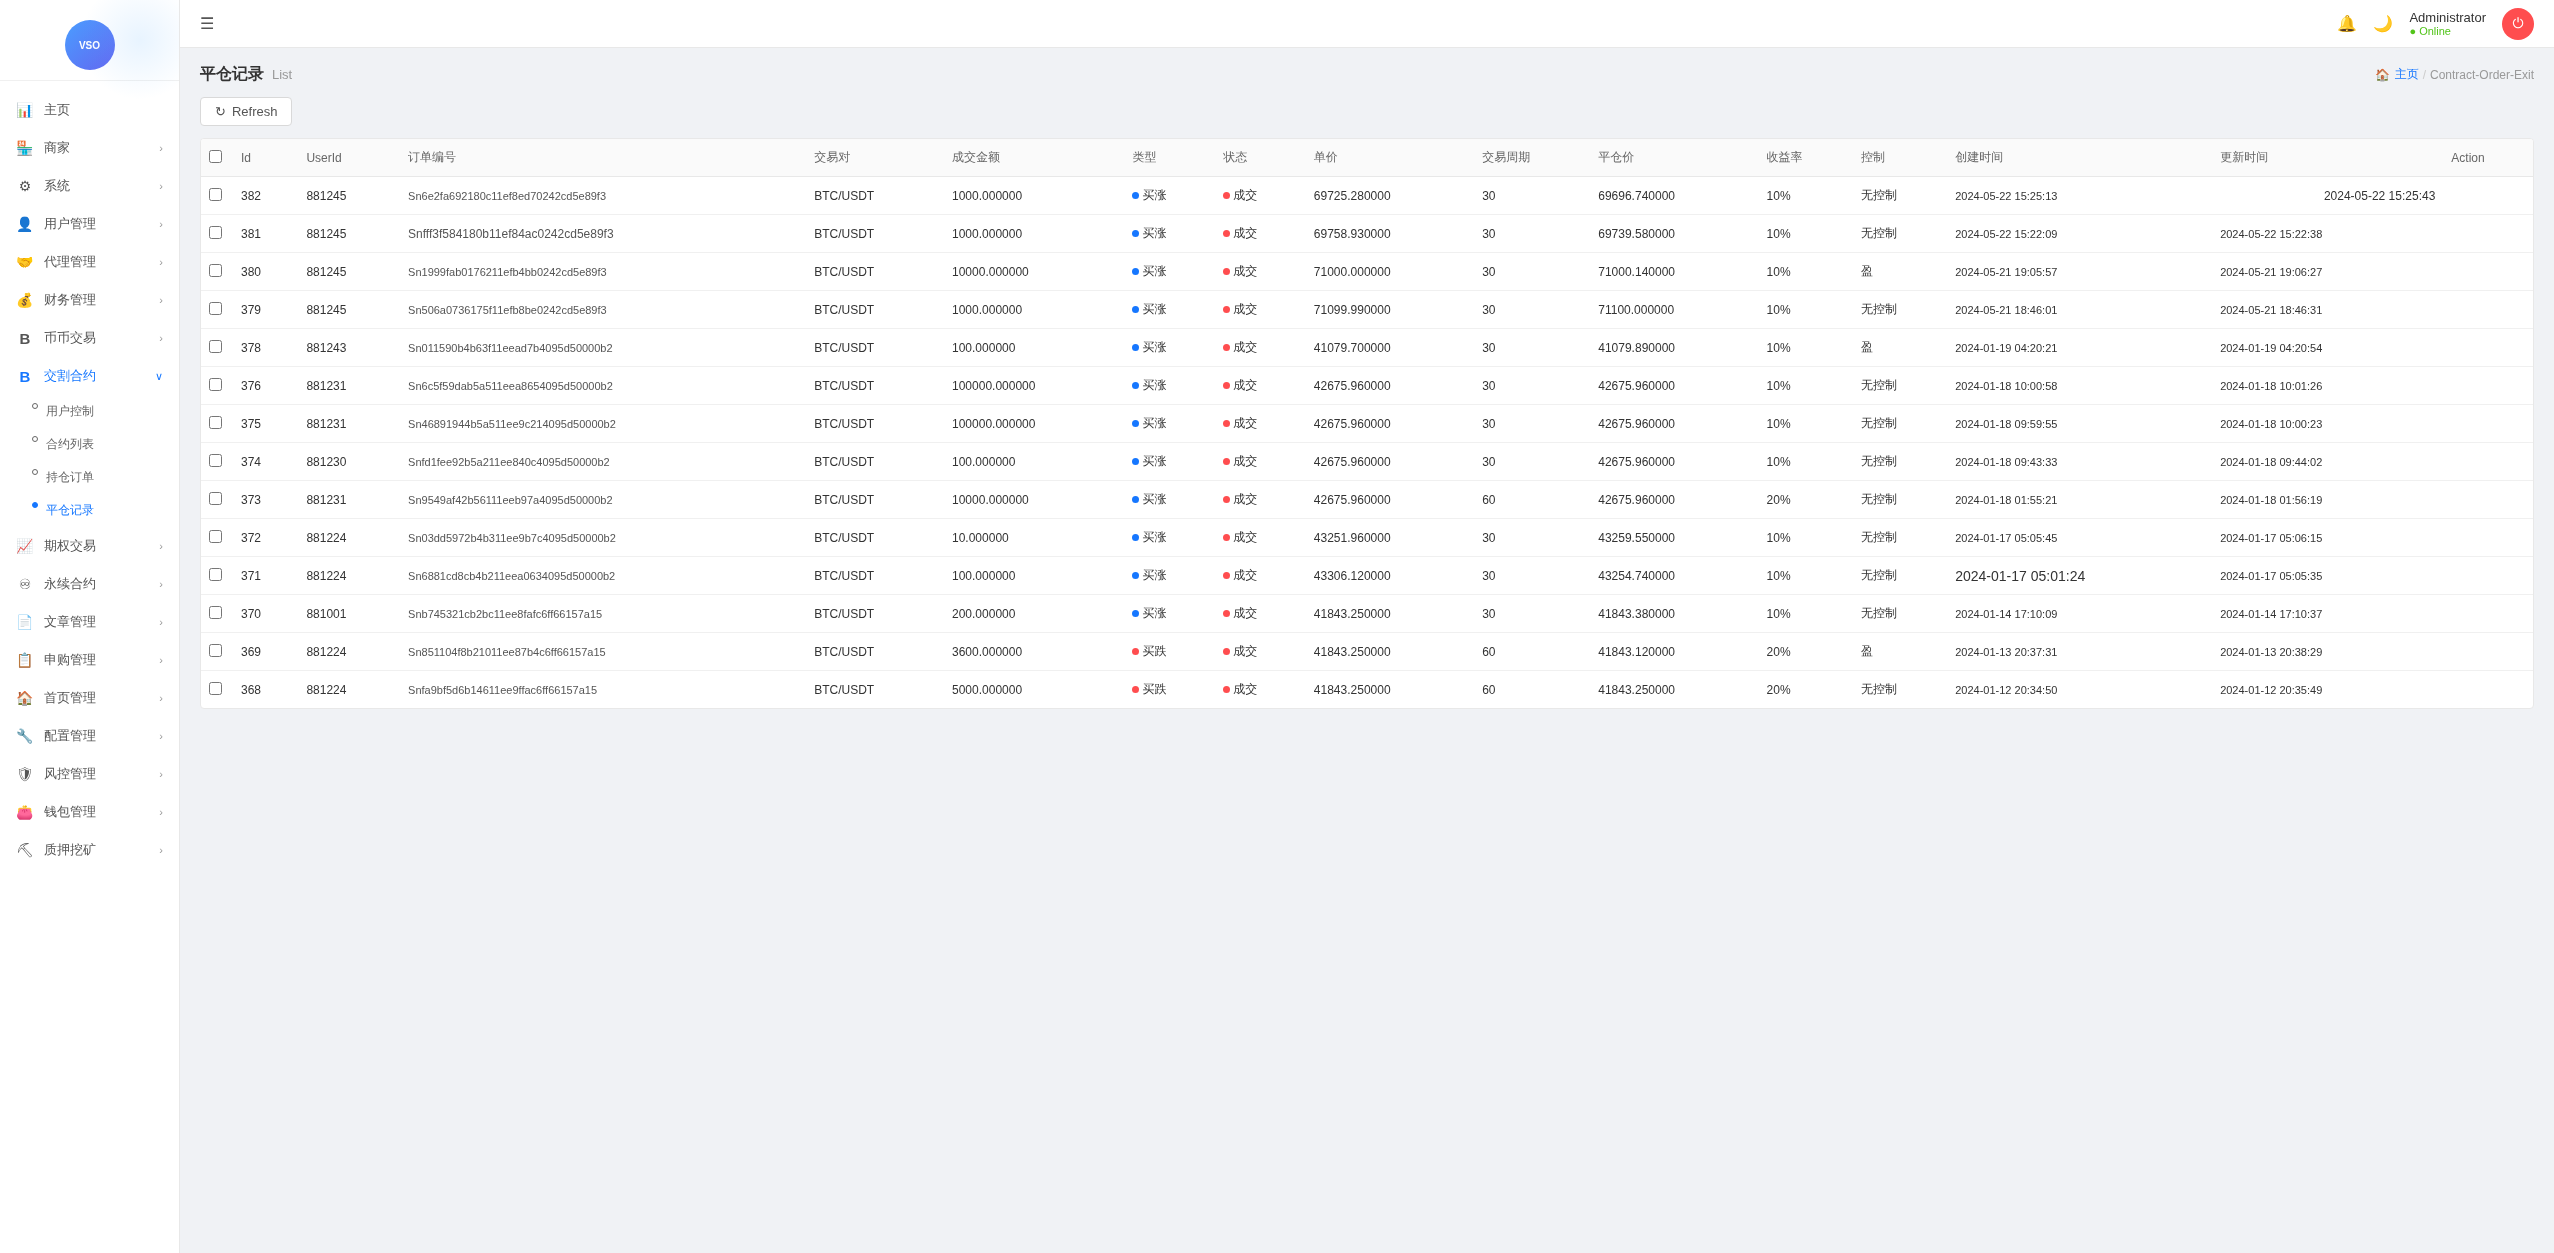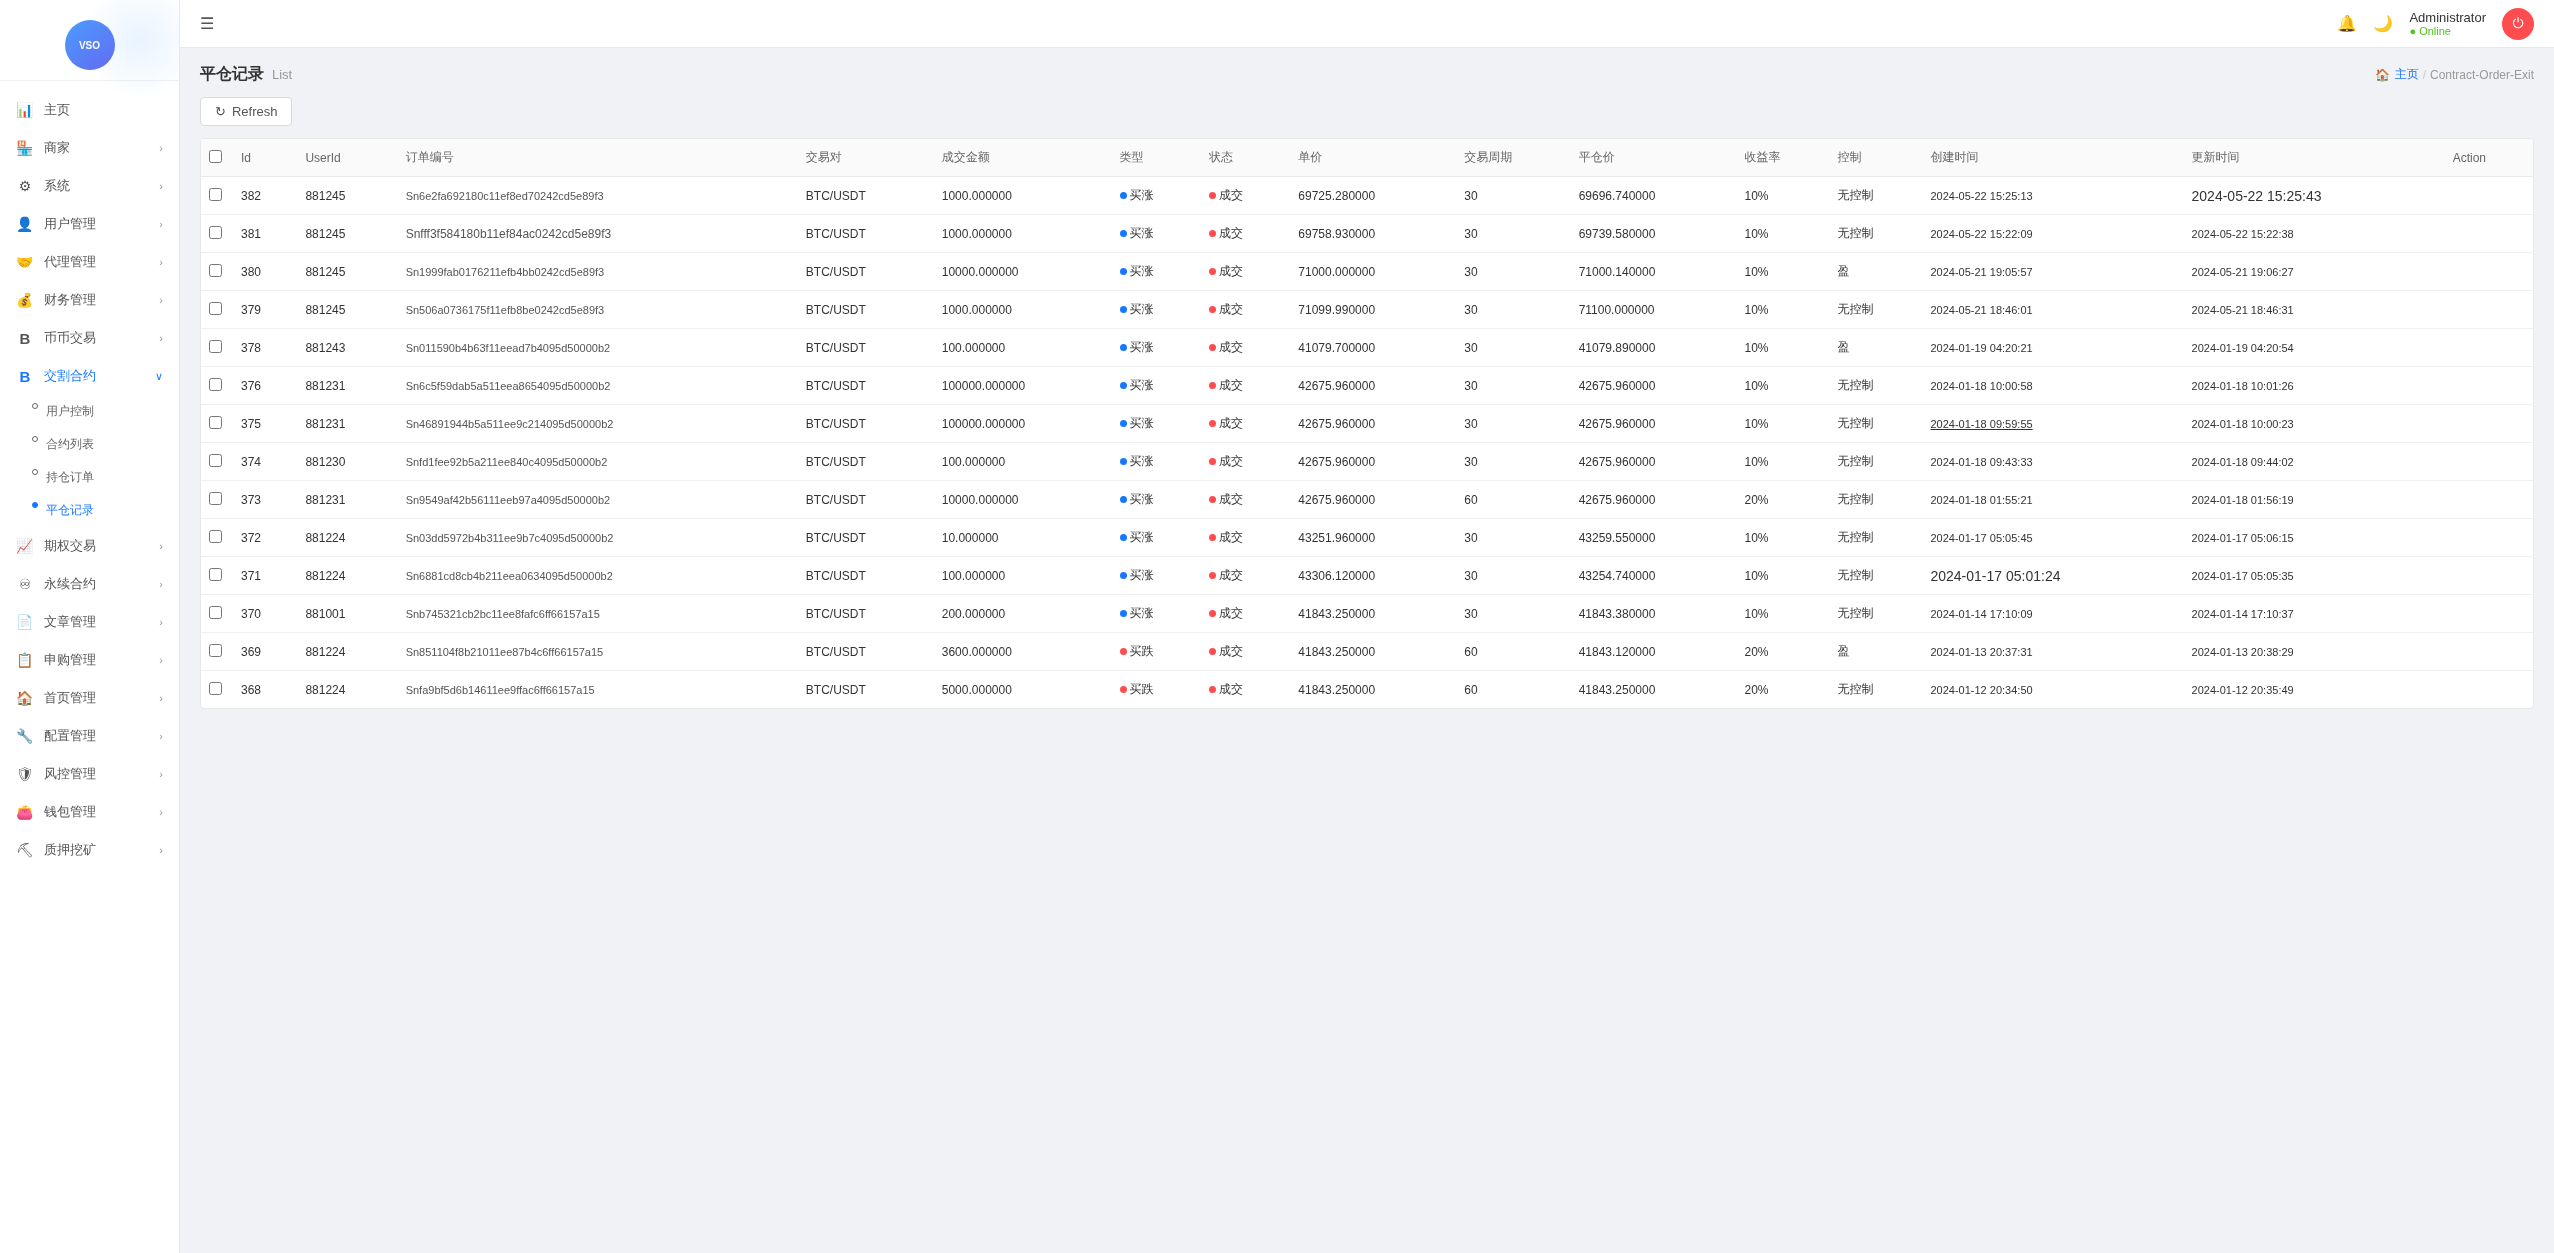--- a/index.html
+++ b/index.html
@@ -286,21 +286,21 @@
         <span class="dot dot-red"></span>
         <span>成交</span>
       </span>
     </td>
     <td>69725.280000</td>
     <td>30</td>
     <td>69696.740000</td>
     <td>10%</td>
     <td>无控制</td>
     <td style="font-size:11px;">2024-05-22 15:25:13</td>
-    <td style="font-size:14px;">2024-05-22 15:25:43</td>
+    <td style="font-size:12px;text-align:right;">2024-05-22 15:25:43</td>
     <td></td>
   </tr>
             <tr>
     <td class="checkbox-cell">
       <input type="checkbox" style="">
     </td>
     <td>381</td>
     <td>881245</td>
     <td style="font-size:12px;color:#555;">Snfff3f584180b11ef84ac0242cd5e89f3</td>
     <td>BTC/USDT</td>
@@ -465,21 +465,21 @@
       <span class="badge">
         <span class="dot dot-red"></span>
         <span>成交</span>
       </span>
     </td>
     <td>42675.960000</td>
     <td>30</td>
     <td>42675.960000</td>
     <td>10%</td>
     <td>无控制</td>
-    <td style="font-size:11px;text-decoration:underline;">2024-01-18 09:59:55</td>
+    <td style="font-size:11px;">2024-01-18 09:59:55</td>
     <td style="font-size:11px;">2024-01-18 10:00:23</td>
     <td></td>
   </tr>
             <tr>
     <td class="checkbox-cell">
       <input type="checkbox" style="">
     </td>
     <td>374</td>
     <td>881230</td>
     <td style="font-size:11px;color:#555;">Snfd1fee92b5a211ee840c4095d50000b2</td>

